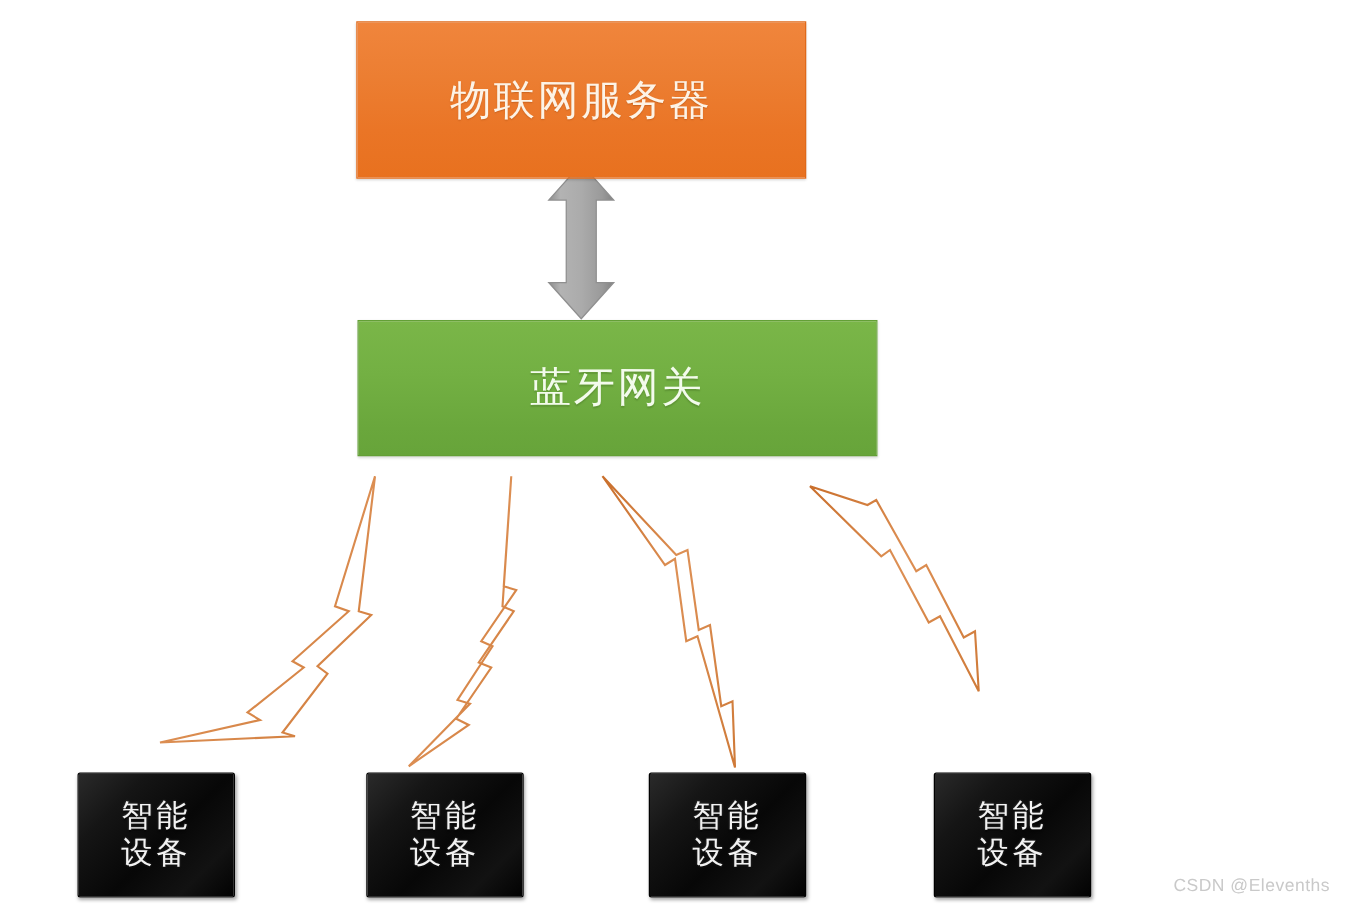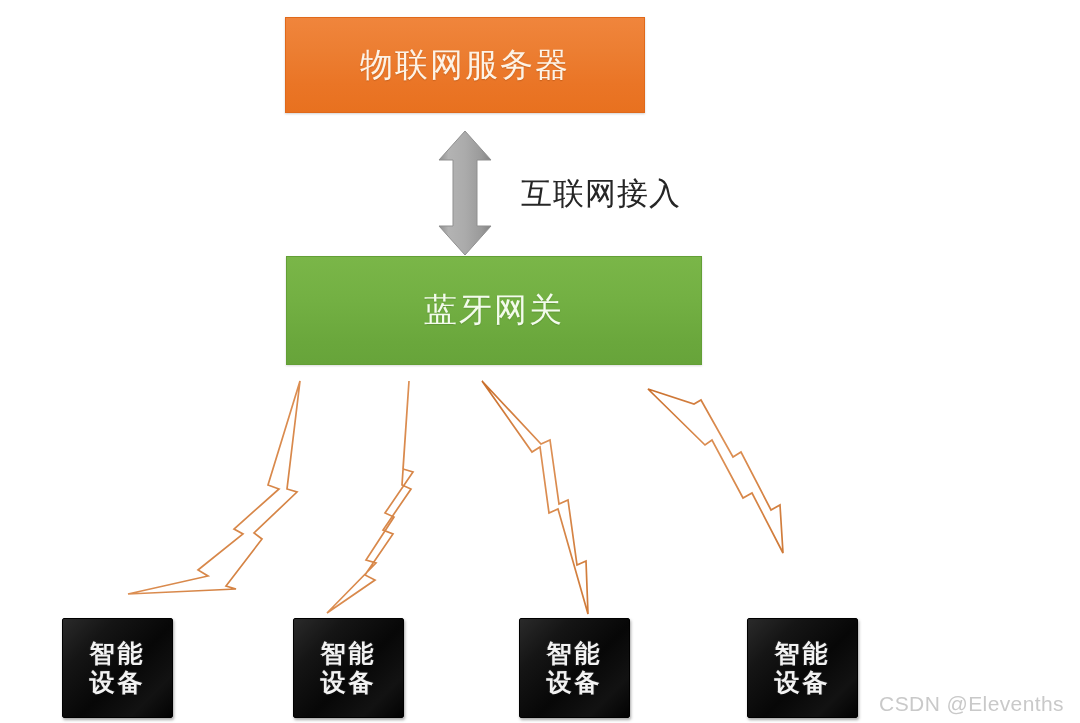--- a/index.html
+++ b/index.html
@@ -23,21 +23,21 @@
     display: flex;
     align-items: center;
     justify-content: center;
     text-align: center;
   }
 
   .server-node {
     left: 285px;
     top: 17px;
     width: 360px;
-    height: 96px;
+    height: 126px;
     background: linear-gradient(to bottom, #f0853c 0%, #ec7e32 35%, #ea7526 70%, #e8711f 100%);
     border: 1px solid #e0691a;
     box-shadow: 0 1px 2px rgba(0,0,0,0.18);
   }
   .server-node .label {
     color: #fdf3e6;
     font-size: 33px;
     letter-spacing: 2px;
     text-shadow: 0 1px 1px rgba(140,60,10,0.35);
   }
@@ -52,29 +52,28 @@
     box-shadow: 0 1px 2px rgba(0,0,0,0.15);
   }
   .gateway-node .label {
     color: #f3fbec;
     font-size: 33px;
     letter-spacing: 2px;
     text-shadow: 0 1px 1px rgba(60,100,30,0.3);
   }
 
   .device-node {
-    width: 111px;
+    width: 126px;
     height: 100px;
     top: 618px;
     background: linear-gradient(135deg, #2a2a2a 0%, #151515 25%, #070707 55%, #121212 80%, #020202 100%);
     border: 1px solid #000000;
     border-radius: 2px;
     box-shadow: 1px 2px 3px rgba(0,0,0,0.35);
     flex-direction: column;
-    font-weight: bold;
   }
   .device-node .dline {
     color: #f2f2f2;
     font-size: 25px;
     line-height: 1.16;
     letter-spacing: 3px;
     text-shadow: 0 1px 1px rgba(0,0,0,0.8), 0 0 2px rgba(255,255,255,0.25);
   }
 
   
@@ -95,21 +94,21 @@
     font-size: 29px;
     letter-spacing: 0px;
   }
 
   
   #watermark {
     position: absolute;
     right: 16px;
     bottom: 7px;
     color: #c9c9c9;
-    font-size: 21px;
+    font-size: 14px;
     letter-spacing: 0.4px;
   }
 
   
   #overlay {
     position: absolute;
     left: 0;
     top: 0;
     width: 1080px;
     height: 723px;
@@ -160,21 +159,20 @@
     <g>
       <polygon points="648,389 705,445 712,440 743,498 752,493 783,553 780,505
                 771,510 741,452 733,457 701,400 694,404" fill="none" stroke="url(#boltGrad)" stroke-width="1.7" stroke-linejoin="miter" stroke-linecap="round"></polygon>
     </g>
   </svg>
 
   <div class="node server-node">
     <span class="label">物联网服务器</span>
   </div>
 
-  <div class="free-text" id="internet-label">互联网接入</div>
 
   <div class="node gateway-node">
     <span class="label">蓝牙网关</span>
   </div>
 
 
   <div class="node device-node" style="left:62px;">
     <span class="dline">智能</span>
     <span class="dline">设备</span>
   </div>

